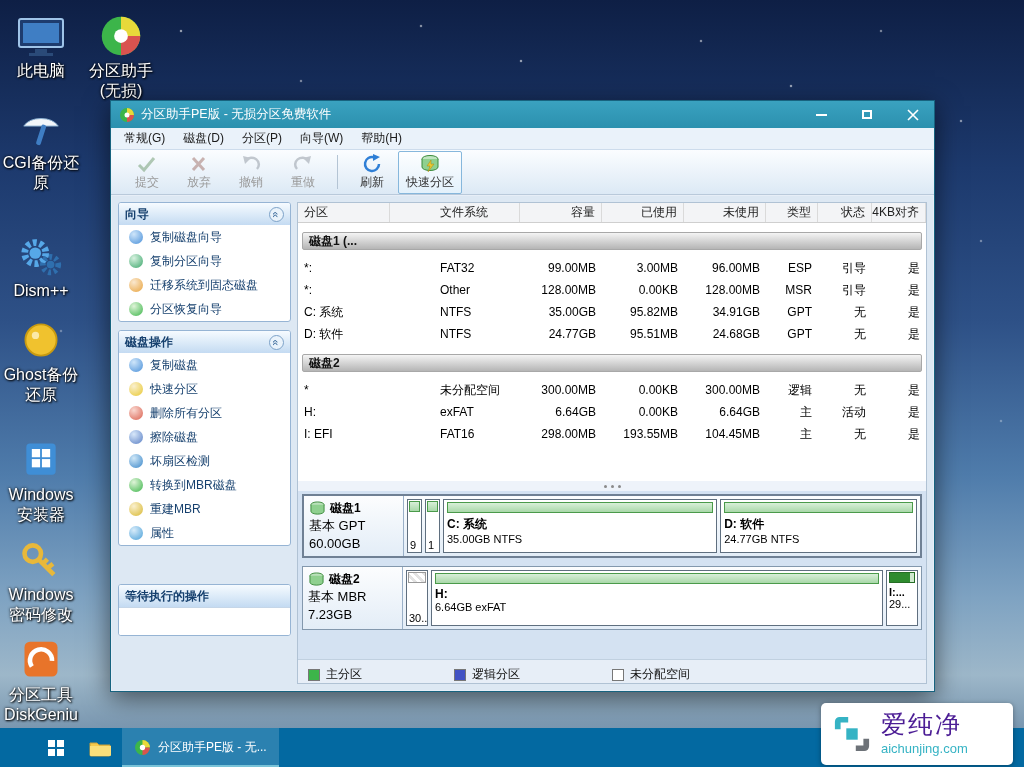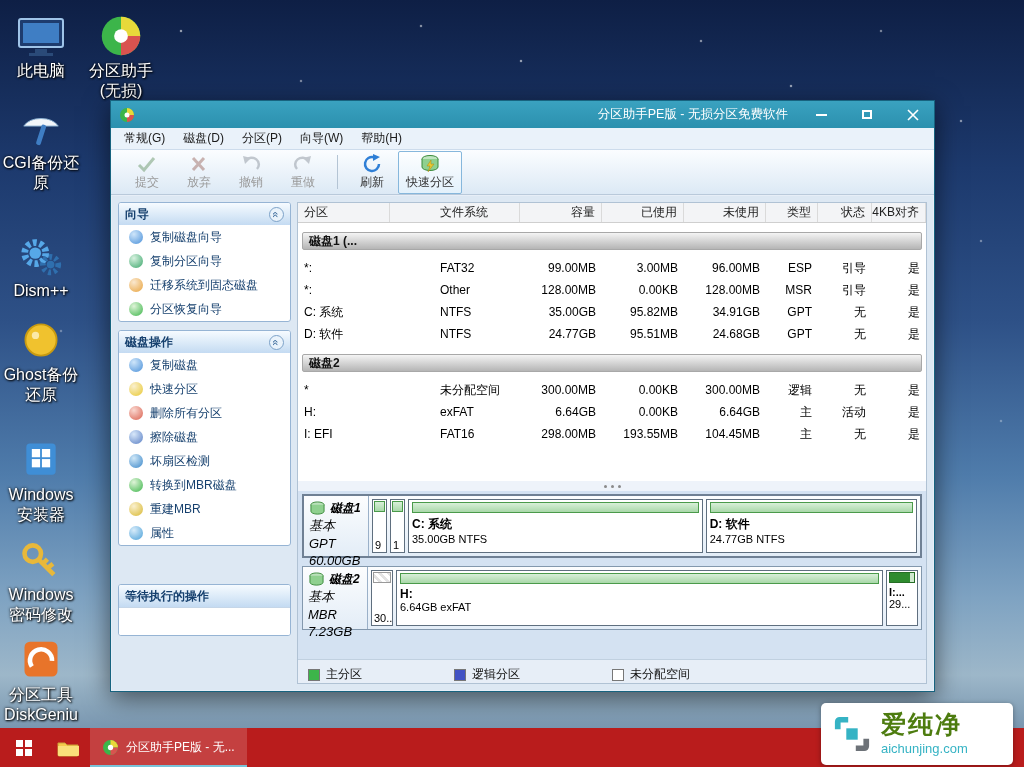--- a/index.html
+++ b/index.html
@@ -22,21 +22,21 @@
   
   .dicon { position:absolute; width:78px; text-align:center; cursor:default; }
   .dicon .art { height:50px; display:flex; align-items:flex-end; justify-content:center; }
   .dicon .lbl { color:#fff; font-size:16px; line-height:1.25; margin-top:3px;
     text-shadow:1px 1px 2px #000, 0 0 3px #000; word-break:break-all; }
 
   
   .window { position:absolute; left:110px; top:100px; width:825px; height:592px;
     background:#e7eef7; border:1px solid #17637f; box-shadow:0 6px 24px rgba(0,0,0,.55); }
   .titlebar { height:27px; background:linear-gradient(180deg,#3aa2c0,#2b90ae);
-    display:flex; align-items:center; padding:0 8px; color:#fff;text-align:right; }
+    display:flex; align-items:center; padding:0 8px; color:#fff; }
   .titlebar .ttext { font-size:12.5px; margin-left:6px; flex:1; white-space:nowrap; }
   .wbtn { width:26px; height:19px; display:flex; align-items:center; justify-content:center;
     margin-left:20px; cursor:pointer; }
   .glyph-min { width:11px; height:2px; background:#fff; }
   .glyph-max { width:10px; height:9px; border:2px solid #fff; }
 
   .menubar { height:22px; background:#eaf2fa; border-bottom:1px solid #cddcec;
     display:flex; align-items:center; padding-left:4px; }
   .menu-item { font-size:12px; color:#1a1a1a; padding:3px 9px; cursor:default; }
 
@@ -88,21 +88,21 @@
   .tc.ra { display:flex; }
 
   .splitter { height:10px; display:flex; align-items:center; justify-content:center;
     cursor:row-resize; }
   .splitter i { width:3px; height:3px; border-radius:50%; background:#8a8a8a; margin:0 2px; }
 
   .diskmap { flex:1; background:#d4e2f2; padding:3px 4px; overflow:hidden; }
   .diskblock { display:flex; height:64px; background:linear-gradient(180deg,#fcfdfe,#e3edf7);
     border:2px solid #6f8094; margin-bottom:8px; }
   .diskblock.b2 { border-width:1px; border-color:#8398ad; }
-  .dinfo { width:65px; border-right:1px solid #9ab0c8; padding:4px 5px; cursor:pointer;font-style:italic; }
+  .dinfo { width:100px; border-right:1px solid #9ab0c8; padding:4px 5px; cursor:pointer; }
   .dinfo .drow1 { display:flex; align-items:center; gap:4px; }
   .dinfo .dname { font-size:12px; font-weight:bold; color:#000; }
   .dinfo .dtype, .dinfo .dsize { font-size:13px; color:#000; line-height:1.35; }
   .parts { flex:1; display:flex; gap:3px; padding:3px; }
   .part { border:1px solid #5f6f7f; background:#fff; padding:2px 3px; position:relative;
     overflow:hidden; cursor:pointer; }
   .pbar { height:11px; border:1px solid #4a9a4a;
     background:linear-gradient(180deg,#d8efd8,#a9d8a9); }
   .pbar.full { background:linear-gradient(90deg,#2e8b2e 82%,#cfe9cf 82%); border-color:#256e25; }
   .pbar.unalloc { border-color:#999;
@@ -116,34 +116,34 @@
   .part.w30 .plabel, .part.w30 .pinfo { font-size:11px; }
   .part.grow-c { flex:141; } .part.grow-d { flex:100; } .part.grow-h { flex:1; }
 
   .legendbar { height:24px; background:#e7eef7; border-top:1px solid #c0d0e0;
     display:flex; align-items:flex-end; gap:92px; padding-left:10px; }
   .litem { display:flex; align-items:center; gap:6px; font-size:12px; color:#111; }
   .swatch { width:12px; height:12px; border:1px solid #777; }
 
   
   .taskbar { position:absolute; left:0; bottom:0; width:1024px; height:39px;
-    background:#b91c1c; display:flex; align-items:stretch; z-index:5; }
+    background:#0369a1; display:flex; align-items:stretch; z-index:5;padding-left:32px; }
   .tb-start { width:47px; display:flex; align-items:center; justify-content:center; cursor:pointer; }
   .winlogo { display:grid; grid-template-columns:7px 7px; grid-template-rows:7px 7px; gap:2px; }
   .winlogo i { background:#fff; }
   .tb-btn { width:41px; display:flex; align-items:center; justify-content:center; cursor:pointer; }
   .tb-app { display:flex; align-items:center; gap:7px; padding:0 12px; margin-left:2px;
     background:rgba(255,255,255,.16); box-shadow:inset 0 -2px 0 #79c3d8; cursor:pointer; }
   .tb-app span { color:#fff; font-size:12px; white-space:nowrap; }
 
   
   .watermark { position:absolute; right:11px; bottom:2px; width:192px; height:62px;
     background:#fff; border-radius:5px; box-shadow:0 1px 5px rgba(0,0,0,.35);
     display:flex; align-items:center; gap:10px; padding:8px 12px; z-index:9; }
-  .wm-text .brand { font-size:25px; color:#4d7c0f; letter-spacing:2px; line-height:1;font-weight:bold; }
+  .wm-text .brand { font-size:25px; color:#4c1d95; letter-spacing:2px; line-height:1; }
   .wm-text .domain { font-size:13px; color:#35b3c4; margin-top:4px; }
 </style>
 </head>
 <body>
 
 <div class="stars"></div>
 
 <div class="dicon" style="left:2px;top:8px;">
   <div class="art">
     <svg width="48" height="42" viewBox="0 0 48 40">

